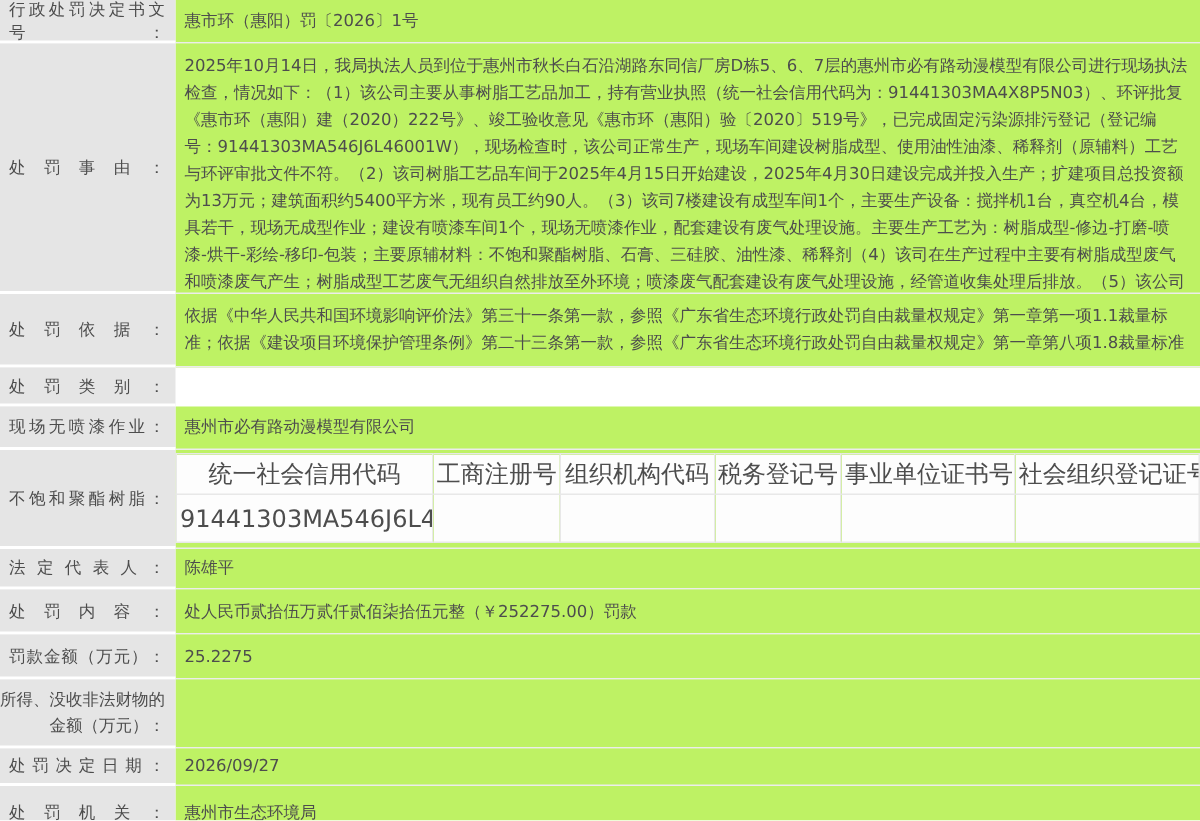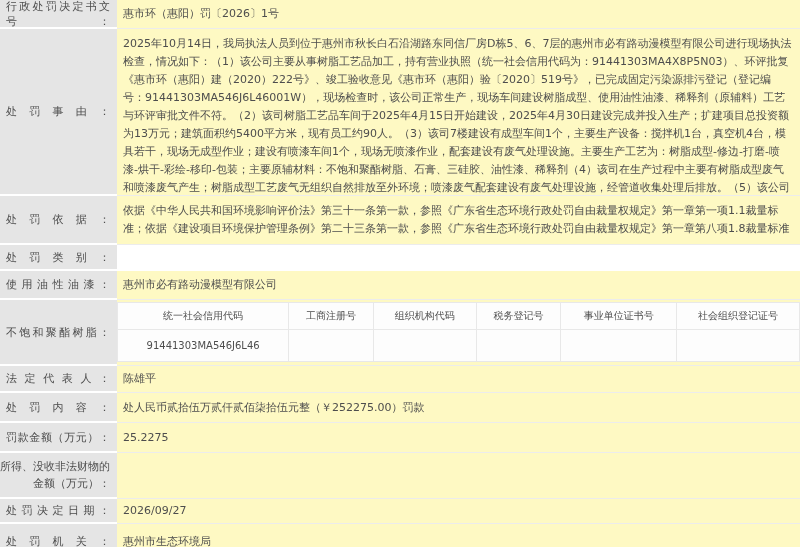--- a/index.html
+++ b/index.html
@@ -14,32 +14,32 @@
     background:#e5e5e5;border-bottom:2px solid #ffffff;
     display:flex;align-items:center;justify-content:flex-end;
     padding:0 7px 0 6px;position:relative;
   }
   .label-text{width:100%;text-align:justify;text-align-last:justify;line-height:15px;}
   .label-wide{
     position:absolute;right:7px;top:50%;transform:translateY(-50%);
     white-space:pre-line;text-align:right;width:max-content;line-height:17px;
   }
   .value{
-    flex:1;box-sizing:border-box;background:#fef9c3;border-bottom:1px solid #ececec;
+    flex:1;box-sizing:border-box;background:#bef264;border-bottom:1px solid #ececec;
     display:flex;align-items:center;padding:2px 8px 2px 6px;line-height:18px;
   }
   .value.top{align-items:flex-start;padding-top:6px;}
   .value.table-wrap{display:block;padding:2px 0 0 0;}
   .r1{height:29px}.r2{height:167px}.r3{height:49px}.r4{height:26px}
   .r5{height:29px}.r6{height:66px}.r7{height:27px}.r8{height:30px}
   .r9{height:30px}.r10{height:46px}.r11{height:25px}.r12{height:36px}
   .code-table{width:100%;border-collapse:collapse;table-layout:fixed;}
   .code-table th,.code-table td{
     border:1px solid #e8e8e8;font-weight:normal;text-align:center;
-    padding:0 2px;font-size:10px;color:#4d4d4d;background:#fdfdfd;
+    padding:0 2px;font-size:16px;color:#4d4d4d;background:#fdfdfd;
     overflow:hidden;white-space:nowrap;
   }
   .code-table th{height:26px;}
   .code-table td{height:31px;text-align:center;}
 </style>
 </head>
 <body>
 
 <div class="page">
 
@@ -65,21 +65,21 @@
   </div>
 
   <div class="row r4">
     <div class="label">
       <div class="label-text">处罚类别：</div>
     </div>
   </div>
 
   <div class="row r5">
     <div class="label">
-      <div class="label-text">使用油性油漆：</div>
+      <div class="label-text">现场无喷漆作业：</div>
     </div>
     <div class="value">惠州市必有路动漫模型有限公司</div>
   </div>
 
   <div class="row r6">
     <div class="label">
       <div class="label-text">不饱和聚酯树脂：</div>
     </div>
     <div class="value table-wrap">
       <table class="code-table">

